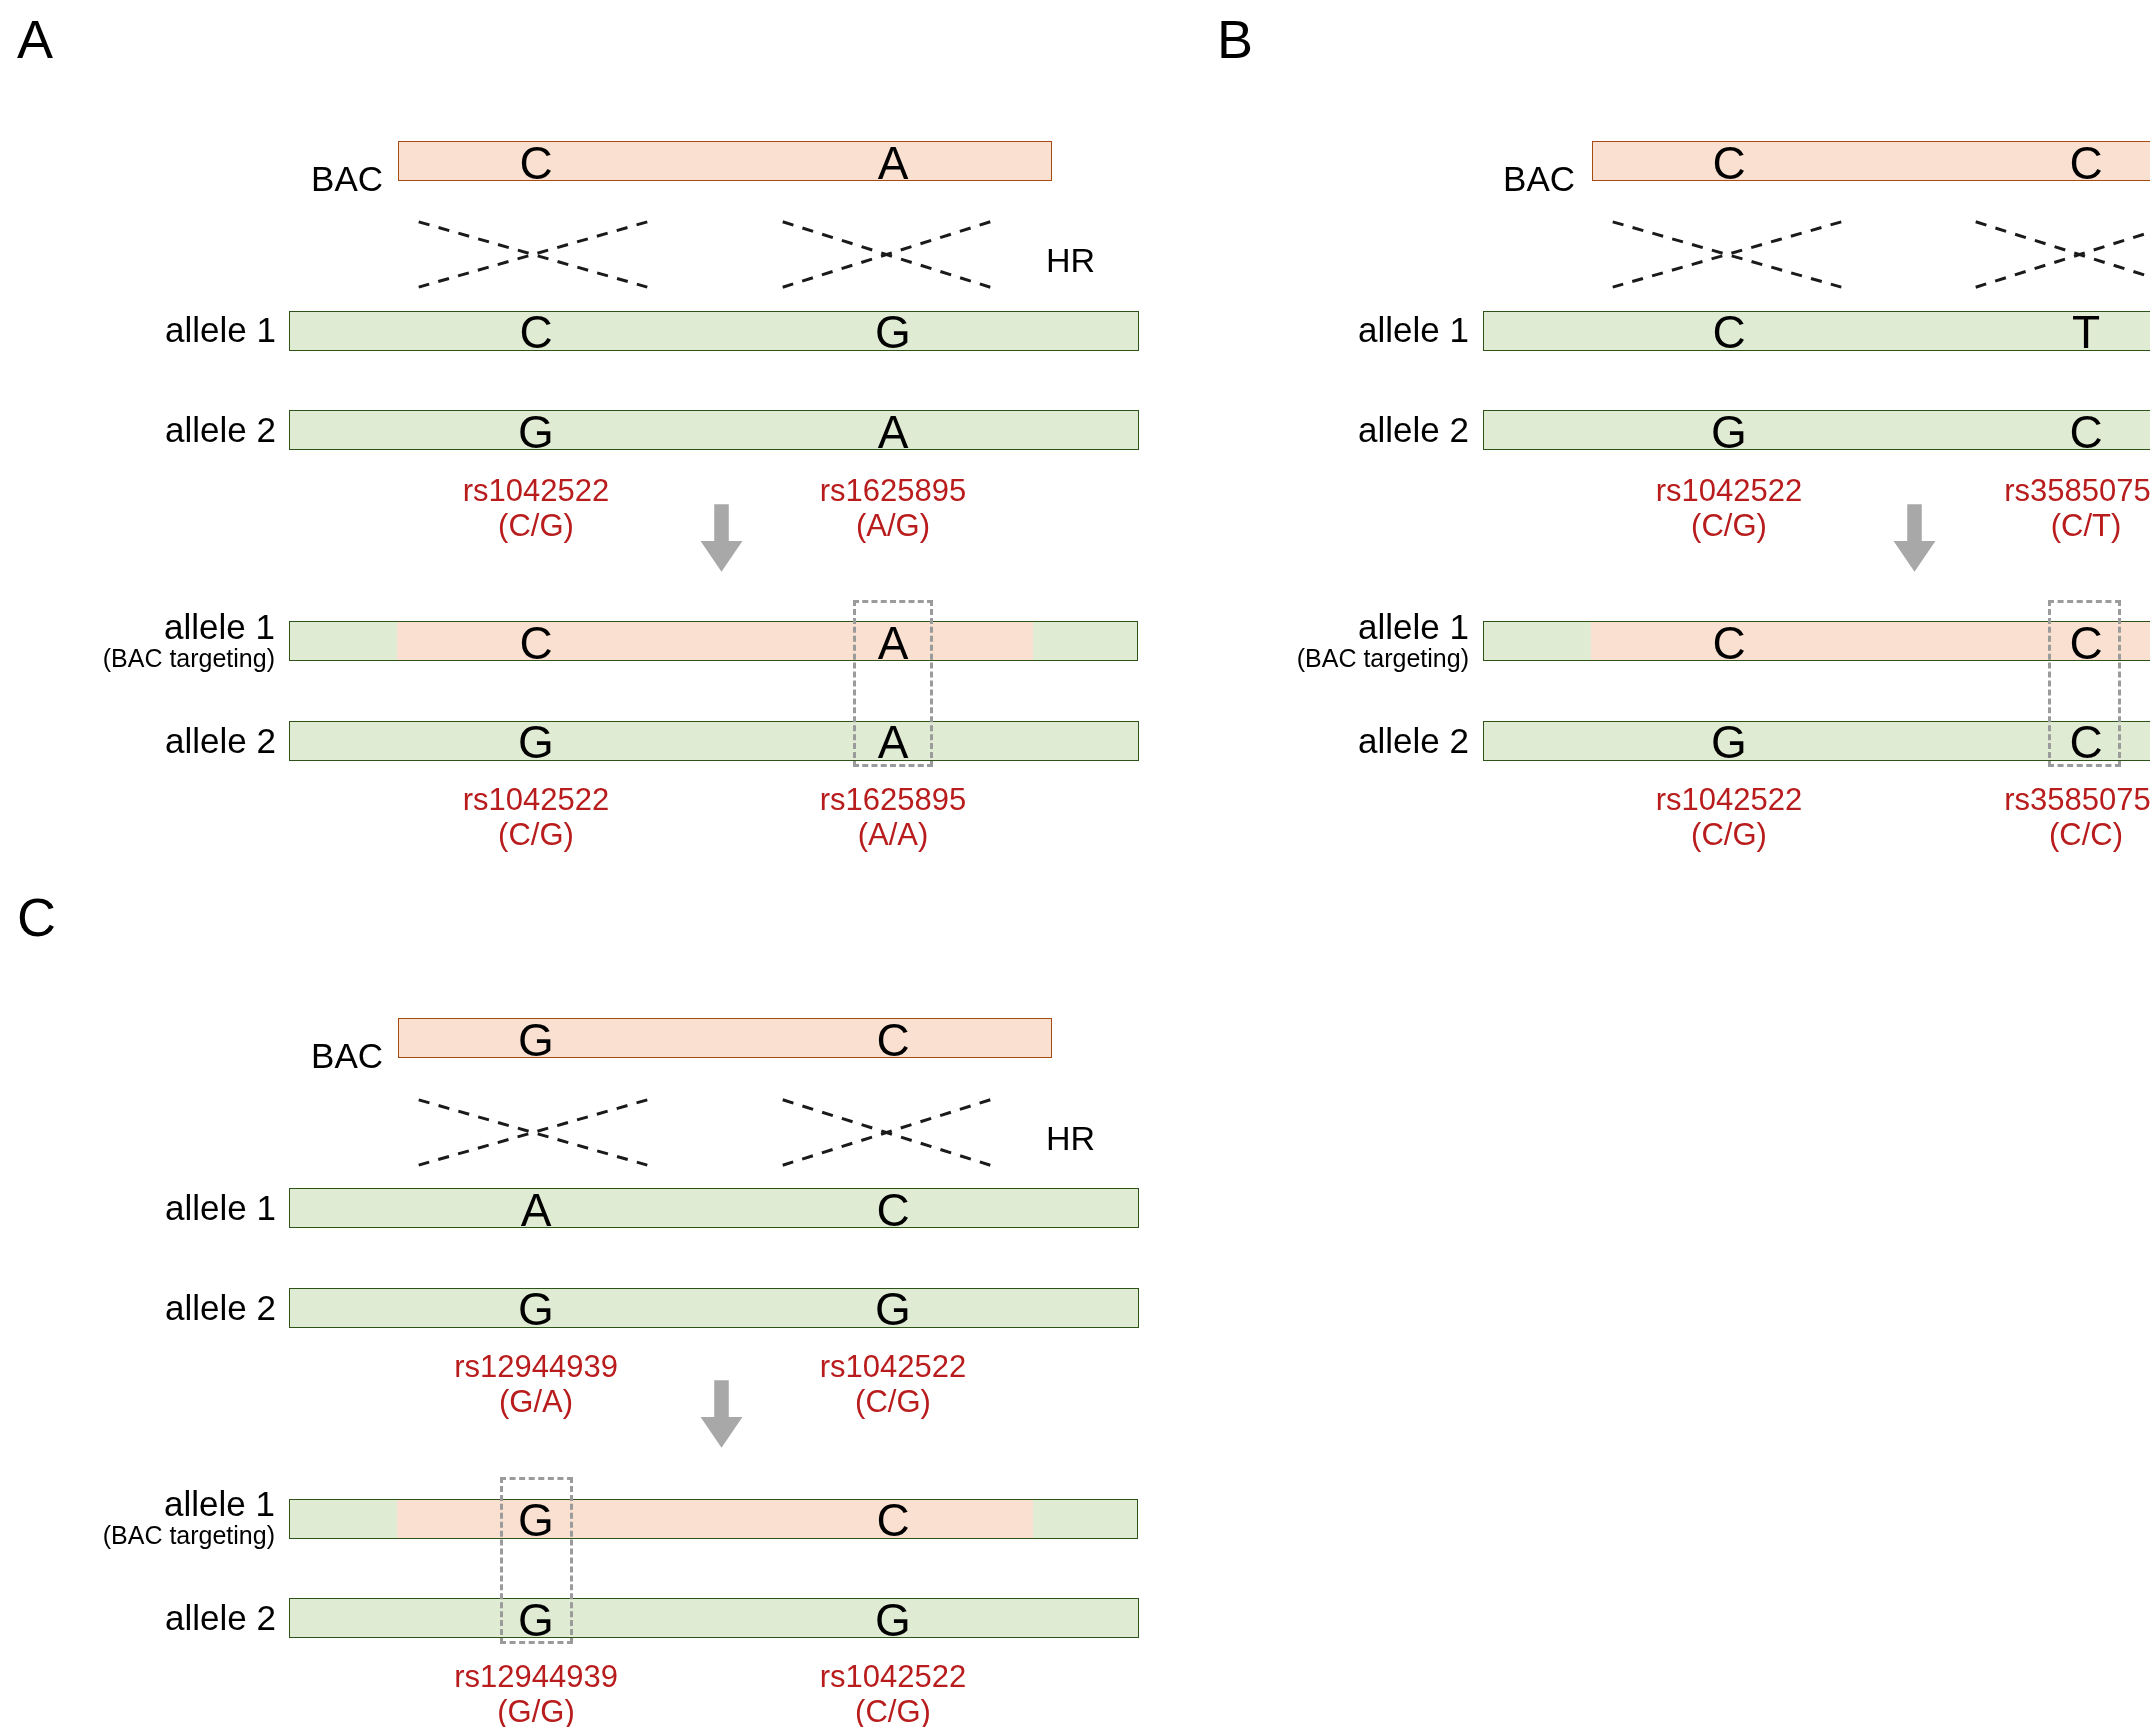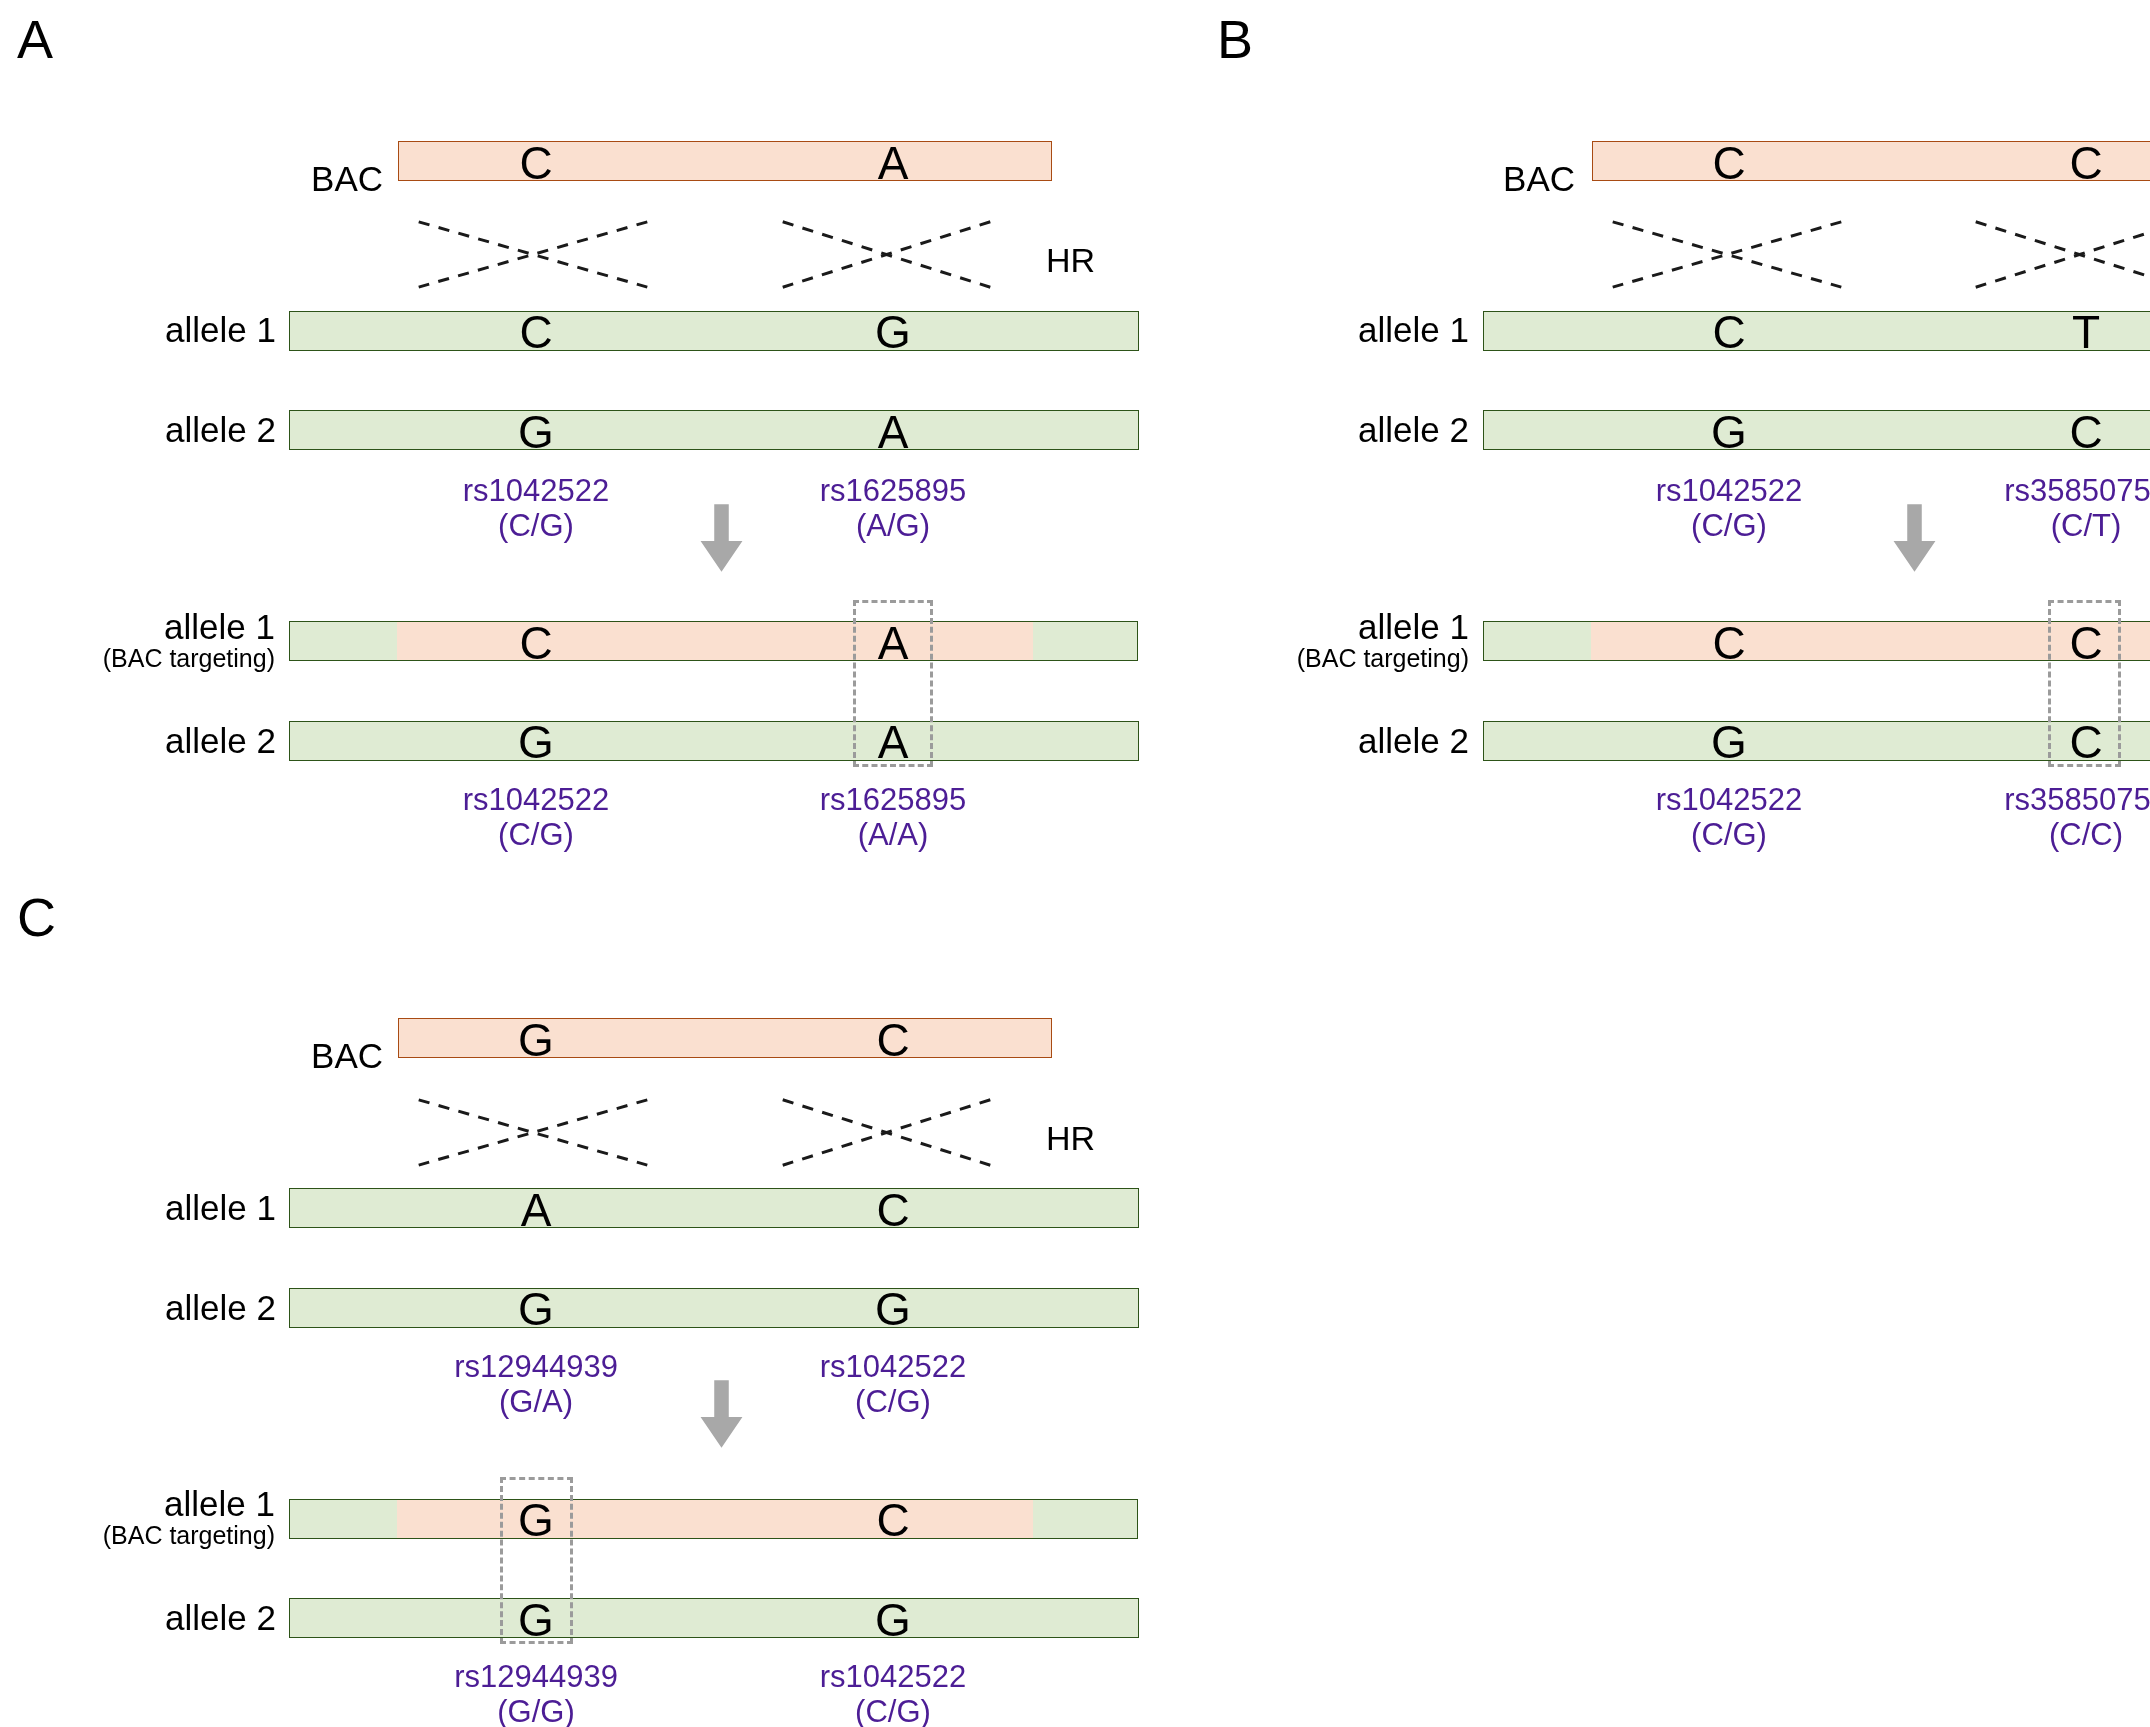--- a/index.html
+++ b/index.html
@@ -80,21 +80,21 @@
     display: block;
     font-size: 25px;
     line-height: 1.1;
   }
 
   
   .snp {
     position: absolute;
     font-size: 31px;
     line-height: 1.14;
-    color: #4c1d95;
+    color: #b91c1c;
     text-align: center;
     white-space: nowrap;
     transform: translateX(-50%);
   }
   .snp .alleles { display: block; }
 
   
   .hr-label {
     position: absolute;
     font-size: 34px;

